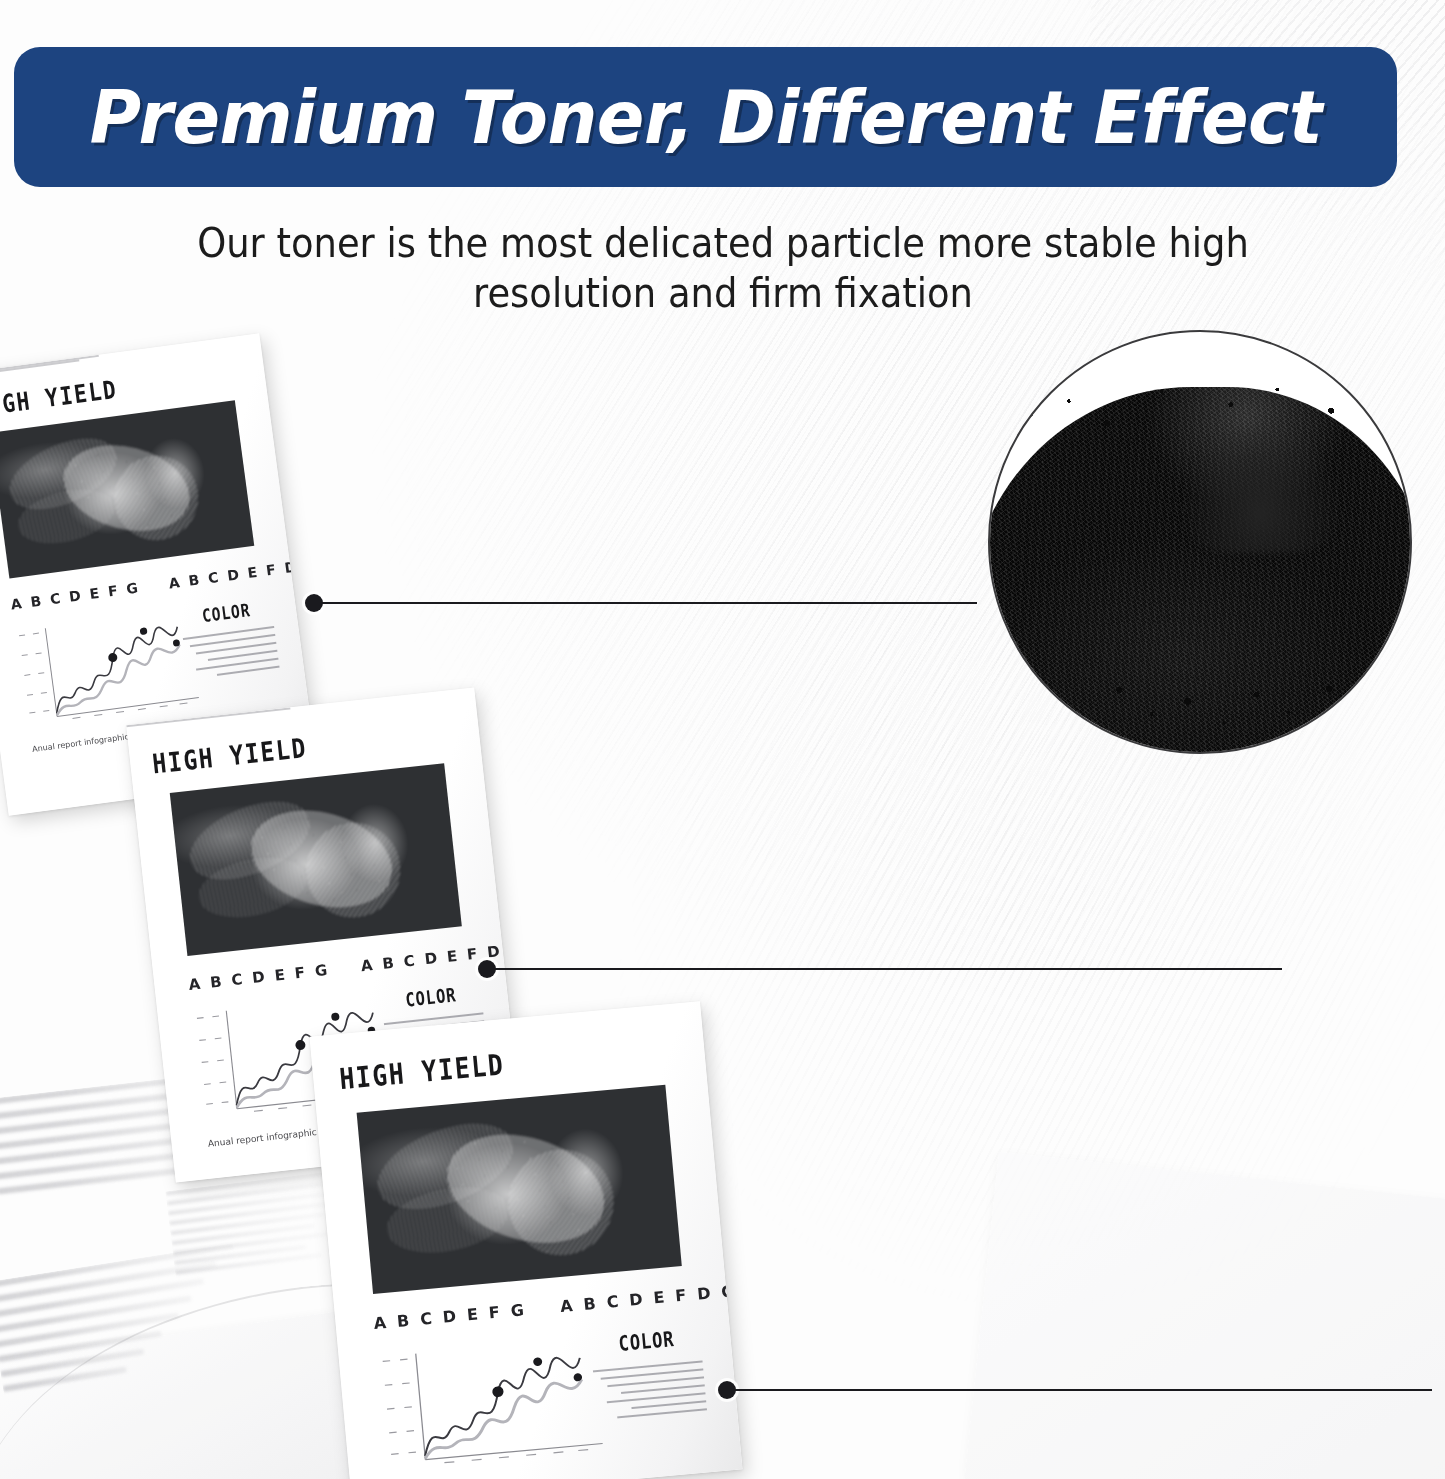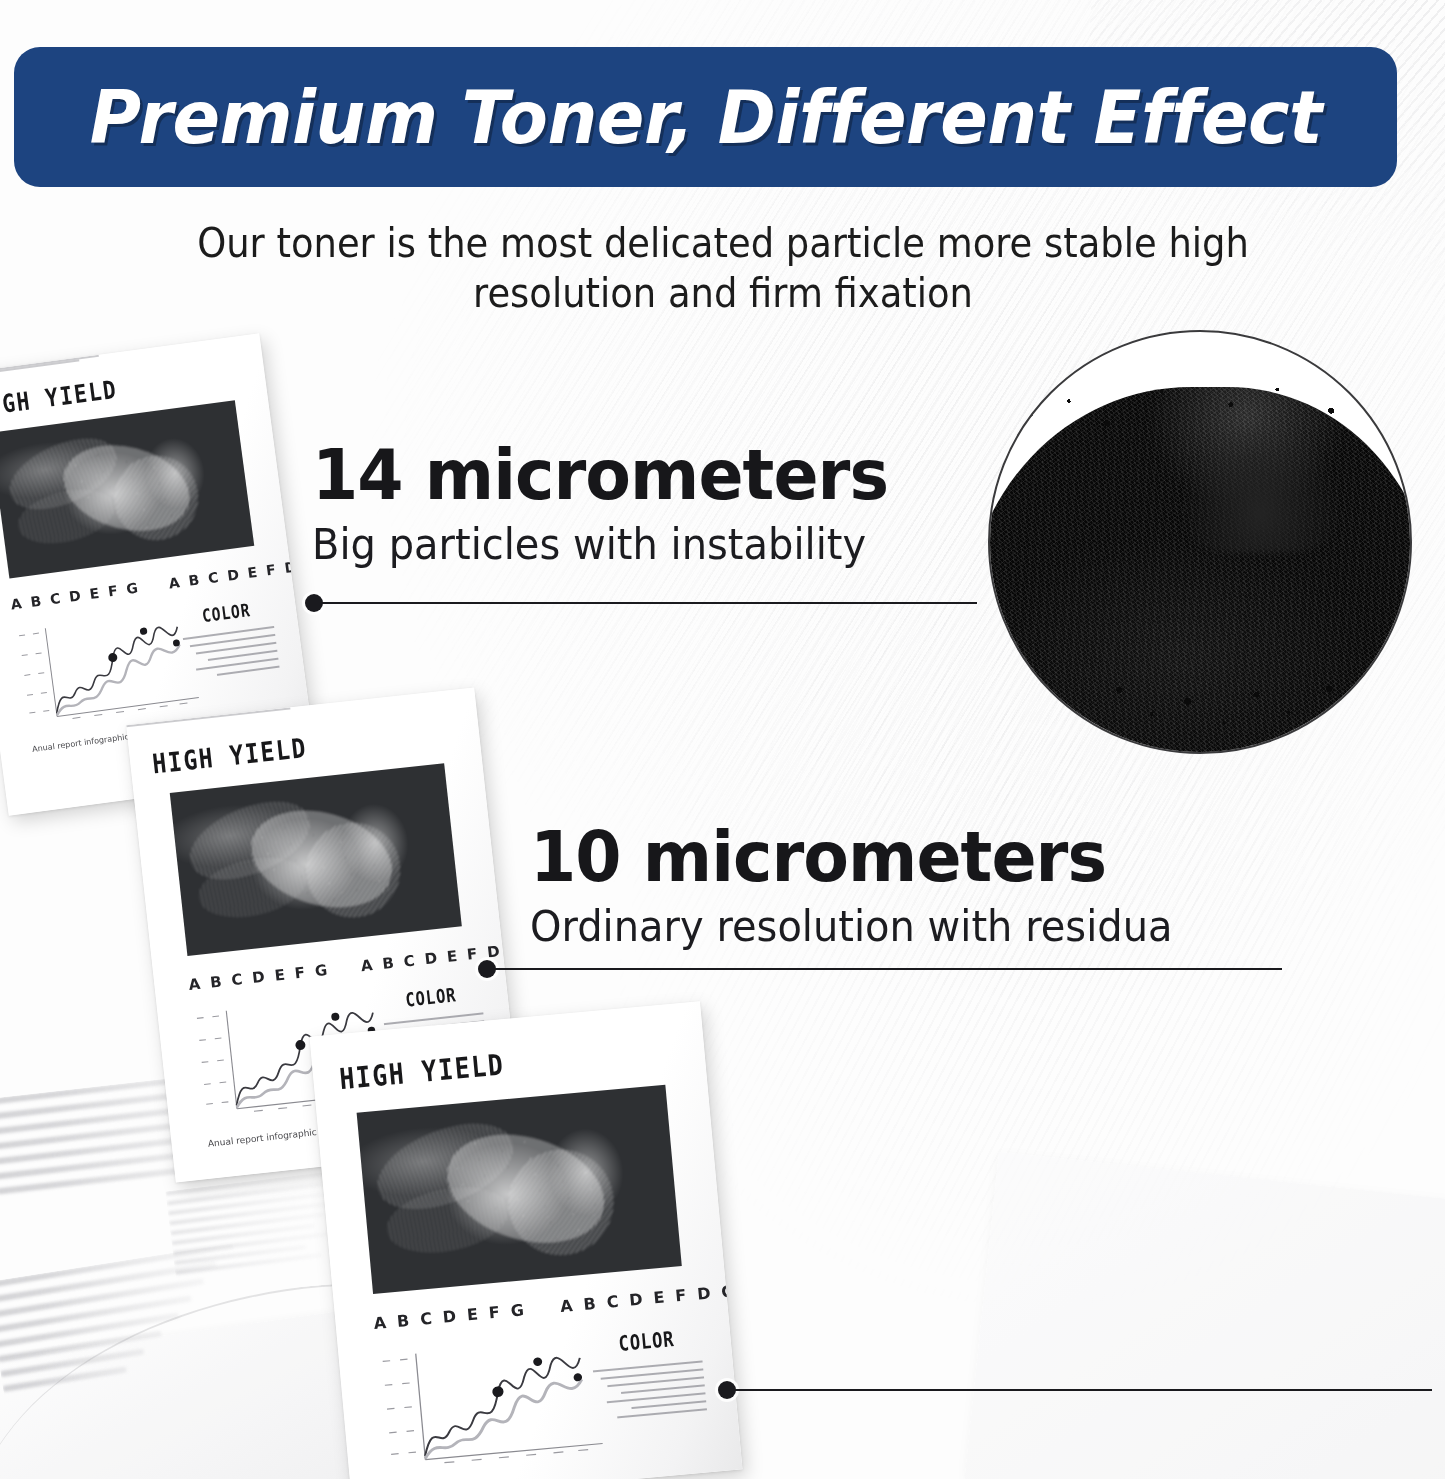--- a/index.html
+++ b/index.html
@@ -487,33 +487,25 @@
 
   <div class="toner-circle">
     <div class="toner-mound">
       <div class="toner-grain"></div>
       <div class="toner-peak"></div>
     </div>
     <div class="toner-top-spray"></div>
     <div class="toner-edge"></div>
   </div>
 
-  <div class="callout c1">
-    <div class="big">14 micrometers</div>
-    <div class="small">Big particles with instability</div>
-  </div>
   <div class="connector n1">
     <span class="dot"></span>
     <span class="line"></span>
   </div>
 
-  <div class="callout c2">
-    <div class="big">10 micrometers</div>
-    <div class="small">Ordinary resolution with residua</div>
-  </div>
   <div class="connector n2">
     <span class="dot"></span>
     <span class="line"></span>
   </div>
 
   <div class="connector n3">
     <span class="dot"></span>
     <span class="line"></span>
   </div>
 

